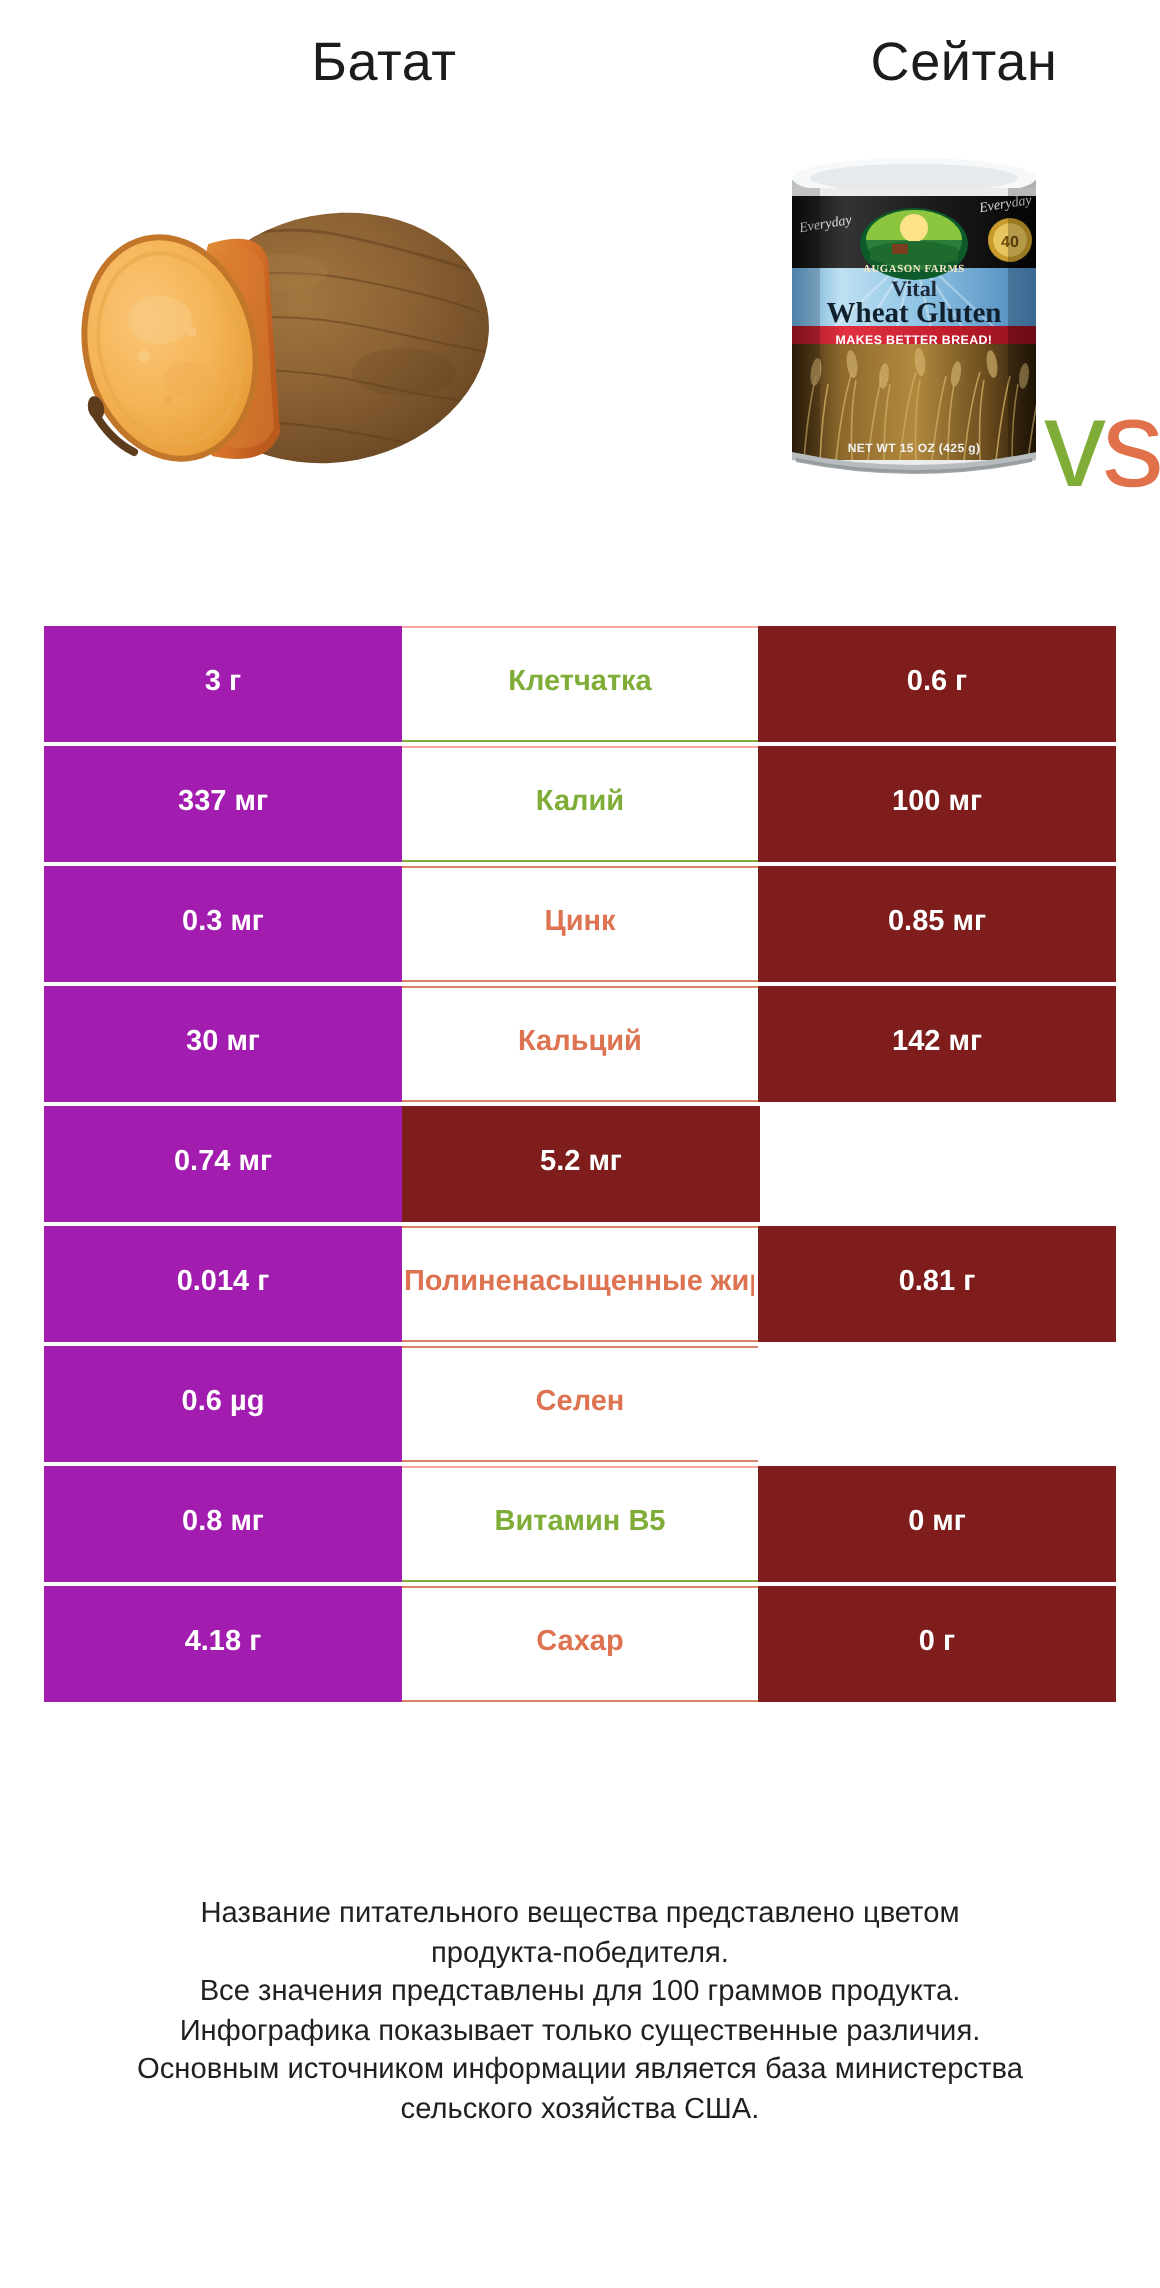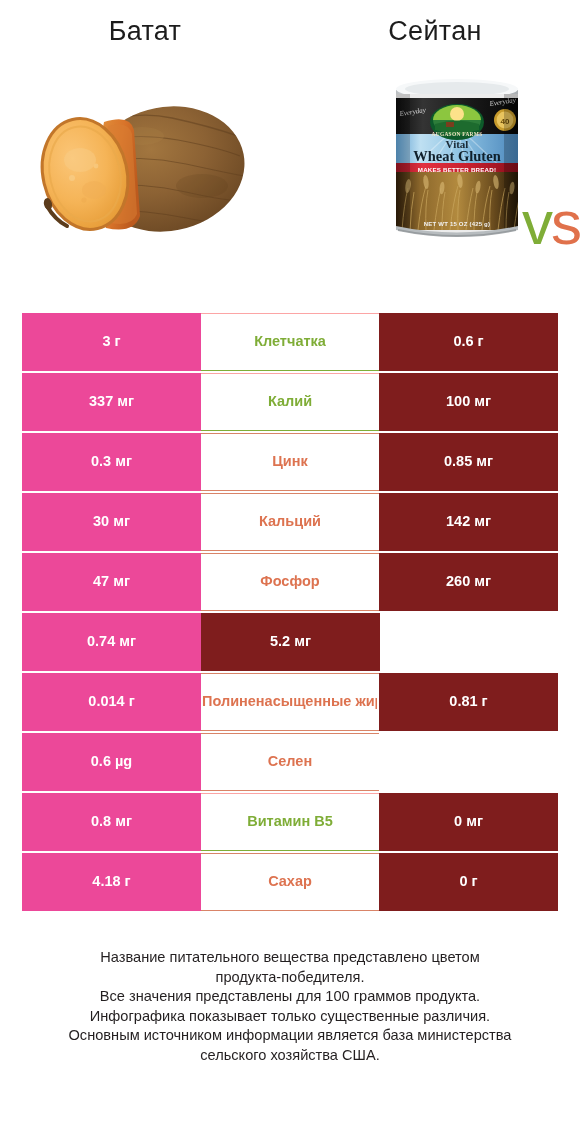--- a/index.html
+++ b/index.html
@@ -13,20 +13,21 @@
     overflow: hidden;
     position: relative;
   }
 
   
   .header {
     display: flex;
     width: 580px;
     height: 62px;
     align-items: flex-start;
+    padding-left: 47px;
   }
   .header-col {
     flex: 0 0 290px;
     text-align: center;
     padding-top: 18px;
   }
   .product-title {
     font-size: 27px;
     font-weight: 400;
     color: #1c1c1c;
@@ -93,21 +94,21 @@
     display: flex;
     align-items: center;
     justify-content: center;
     font-size: 14.5px;
     font-weight: 700;
     text-align: center;
     line-height: 1.22;
   }
   .cell-left {
     flex: 0 0 179px;
-    background: #ec4899;
+    background: #a21caf;
     color: #ffffff;
   }
   .cell-right {
     flex: 0 0 179px;
     background: #7f1d1d;
     color: #ffffff;
   }
   .cell-mid {
     flex: 0 0 178px;
     background: #ffffff;
@@ -383,27 +384,20 @@
   </div>
 
   <div class="row win-right">
     <div class="cell cell-left">30 мг</div>
     <div class="cell cell-mid">
         <span class="label-inner">Кальций</span>
       </div>
     <div class="cell cell-right">142 мг</div>
   </div>
 
-  <div class="row win-right">
-    <div class="cell cell-left">47 мг</div>
-    <div class="cell cell-mid">
-        <span class="label-inner">Фосфор</span>
-      </div>
-    <div class="cell cell-right">260 мг</div>
-  </div>
 
   <div class="row win-right">
     <div class="cell cell-left">0.74 мг</div>
     <div class="cell cell-right">5.2 мг</div>
   </div>
 
   <div class="row win-right clip">
     <div class="cell cell-left">0.014 г</div>
     <div class="cell cell-mid">
         <span class="label-inner">Полиненасыщенные жиры</span>

